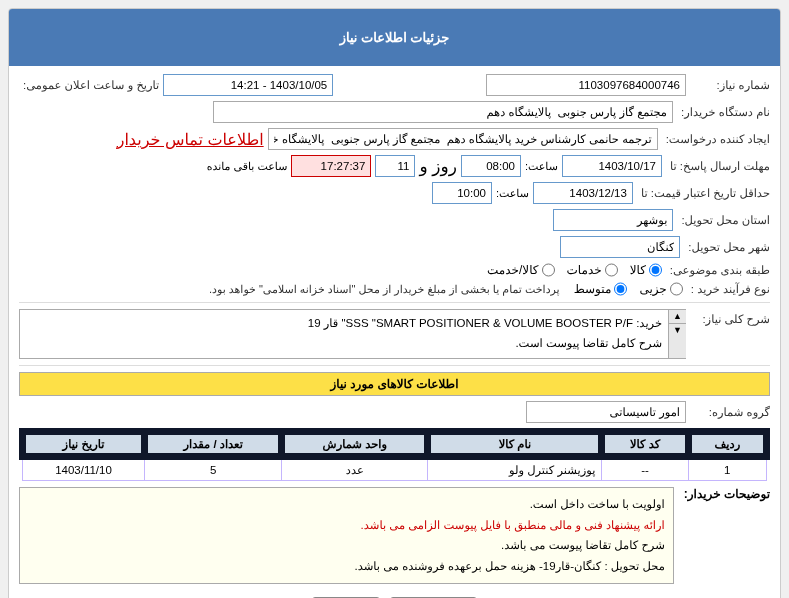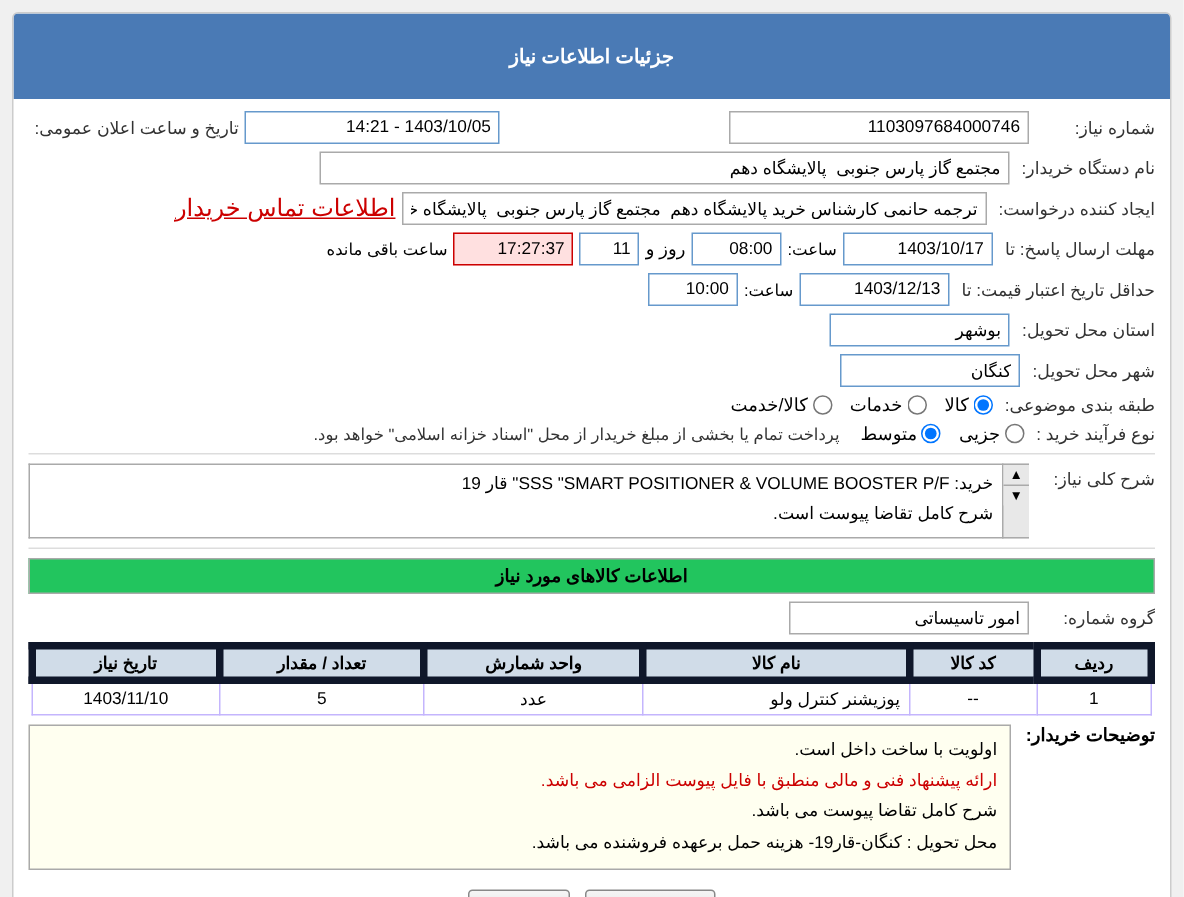--- a/index.html
+++ b/index.html
@@ -107,41 +107,41 @@
       padding: 1px 4px;
       line-height: 1.2;
       background: #e8e8e8;
       border: none;
       border-bottom: 1px solid #aaa;
     }
     .arrow-btn:last-child { border-bottom: none; }
     .info-items-title {
       font-weight: bold;
       font-size: 12px;
-      background: #22c55e;
+      background: #fde047;
       border: 1px solid #aaa;
       padding: 4px 10px;
       text-align: center;
       margin-bottom: 5px;
     }
     .group-row {
       display: flex;
       align-items: center;
       gap: 4px;
       margin-bottom: 5px;
     }
     .items-table {
       width: 100%;
       border-collapse: collapse;
       font-size: 11.5px;
       margin-bottom: 6px;
     }
     .items-table th {
       background: #d0dce8;
-      border: 5px solid #0f172a;
+      border: 7px solid #0f172a;
       padding: 2px 6px;
       text-align: center;
       font-weight: bold;
       margin-left: 28px;
     }
     .items-table td {
       border: 1px solid #c4b5fd;
       padding: 3px 6px;
       text-align: center;
     }
@@ -228,21 +228,21 @@
         <span class="info-link">اطلاعات تماس خریدار</span>
       </div>
 
       <div class="form-row">
         <span class="form-label">
           <span>مهلت ارسال پاسخ: تا</span>
         </span>
         <input class="form-input blue-border" style="width: 100px;" type="text" readonly="" value="1403/10/17">
         <span style="font-size:11px;white-space:nowrap;">ساعت:</span>
         <input class="form-input blue-border" style="width: 60px;" type="text" readonly="" value="08:00">
-        <span style="font-size:12px;white-space:nowrap;">روز و</span>
+        <span style="font-size:17px;white-space:nowrap;">روز و</span>
         <input class="form-input blue-border" style="width: 40px;" type="text" readonly="" value="11">
         <input class="form-input" style="width: 80px; background: rgb(255, 224, 224); border-color: rgb(204, 0, 0);" type="text" readonly="" value="17:27:37">
         <span style="font-size:11px;white-space:nowrap;">ساعت باقی مانده</span>
       </div>
 
       <div class="form-row">
         <span class="form-label">
           <span>حداقل تاریخ اعتبار قیمت: تا</span>
         </span>
         <input class="form-input blue-border" style="width: 100px;" type="text" readonly="" value="1403/12/13">

